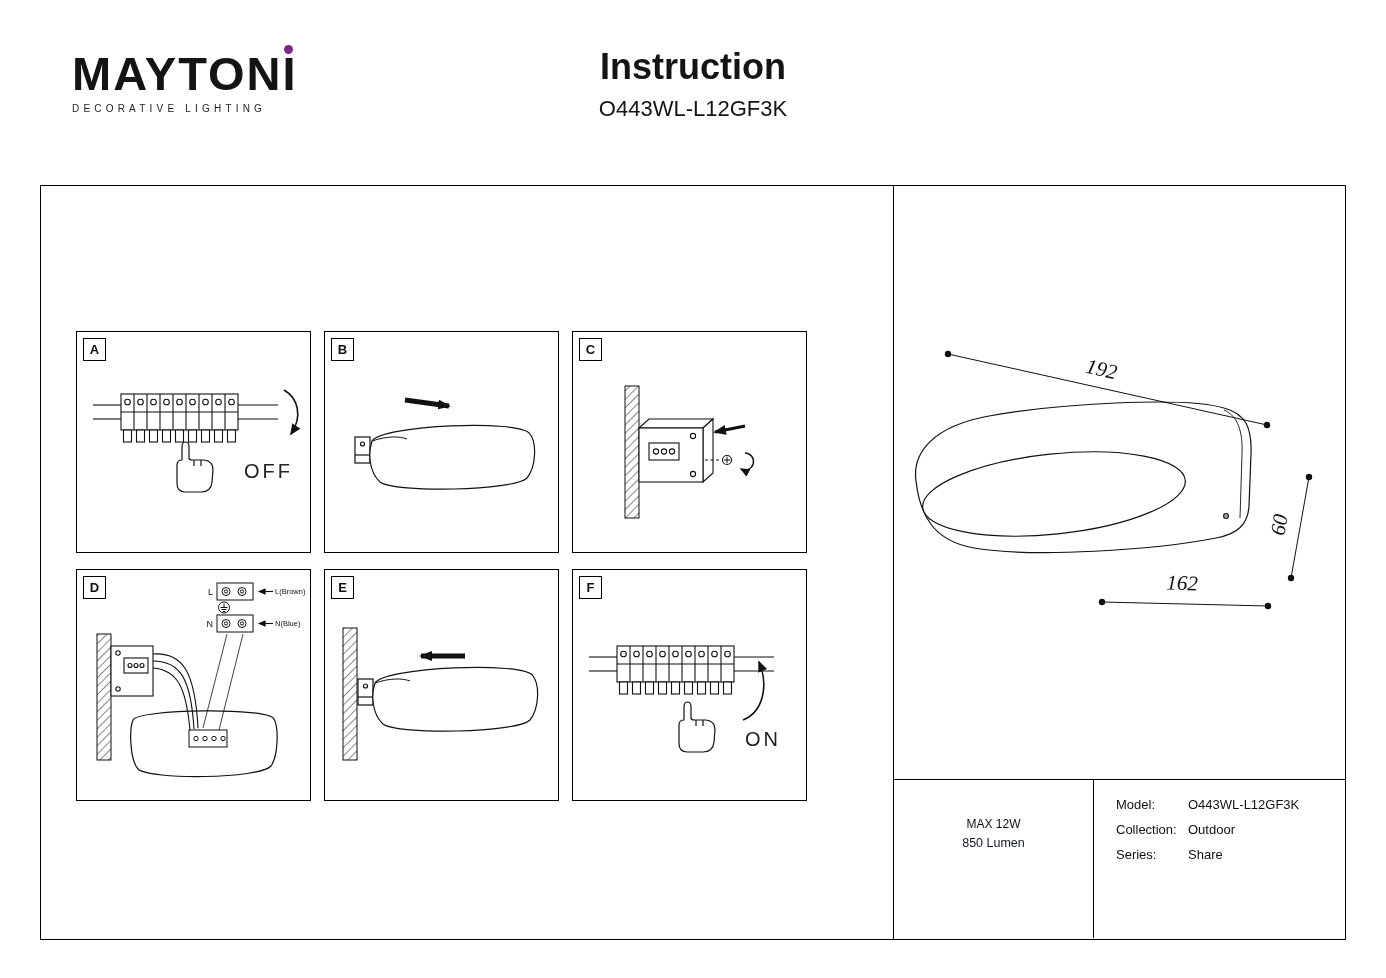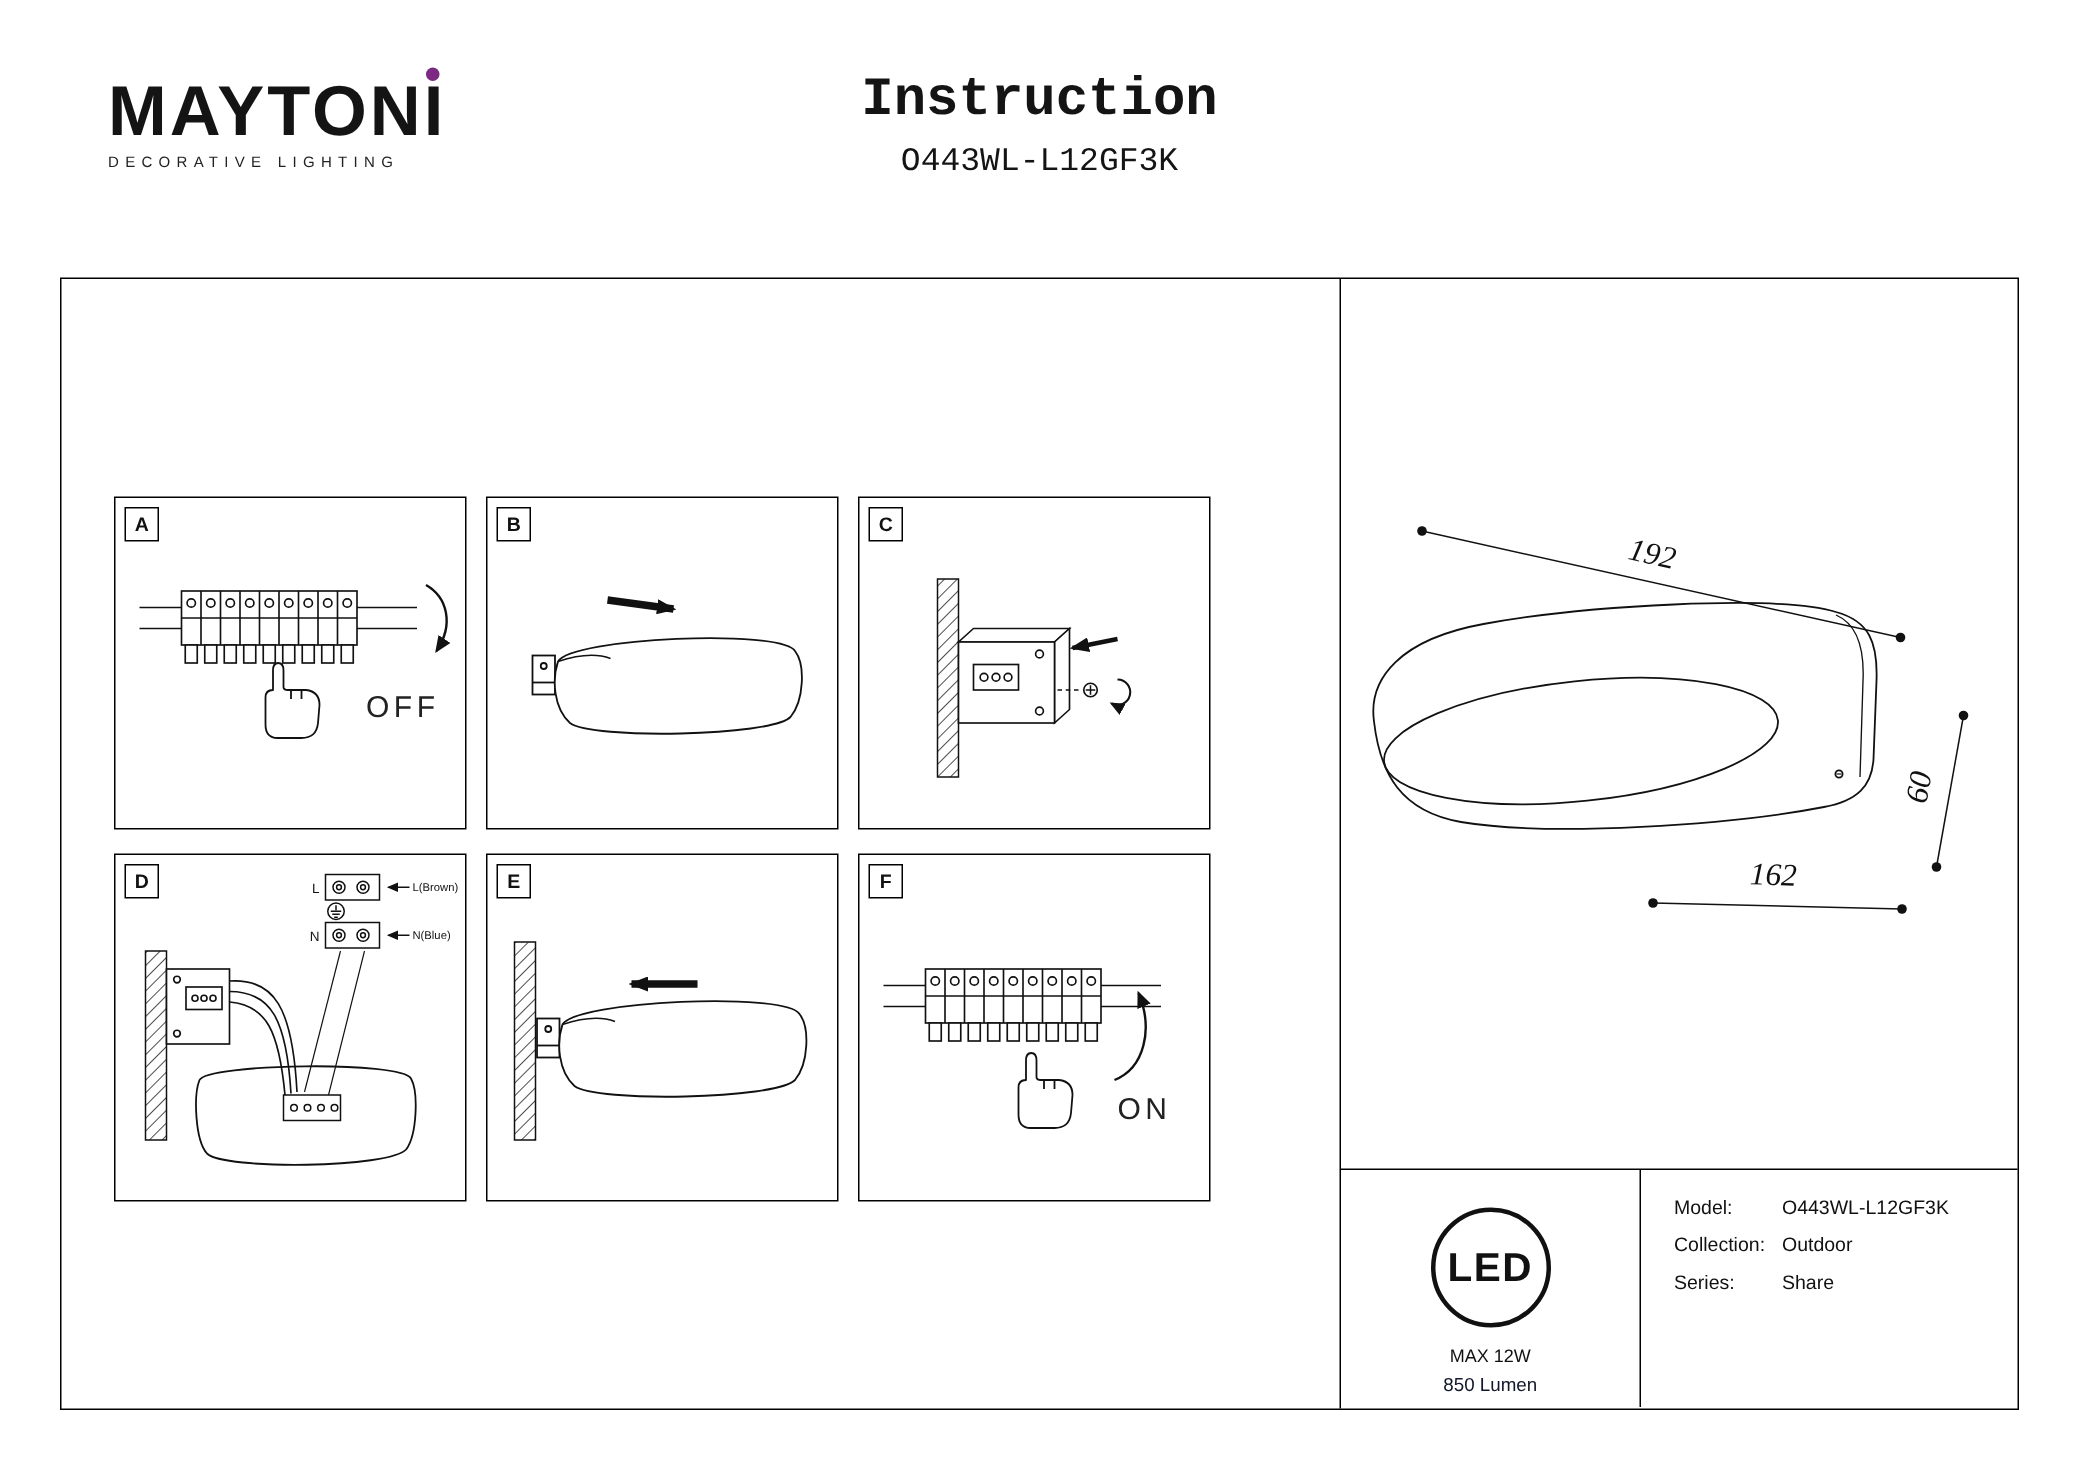--- a/index.html
+++ b/index.html
@@ -5,21 +5,21 @@
   * { margin:0; padding:0; box-sizing:border-box; }
   html,body { background:#fff; }
   body { font-family:"Liberation Sans", sans-serif; color:#111; }
   .page { position:relative; width:1386px; height:978px; background:#fff; overflow:hidden; }
 
   
   .logo { position:absolute; left:72px; top:50px; }
   .brand { position:relative; display:inline-block; font-size:47px; font-weight:700; letter-spacing:2px; line-height:1; color:#141414; }
   .brand-dot { position:absolute; right:5px; top:-5px; width:9px; height:9px; border-radius:50%; background:#7b2982; }
   .tagline { font-size:10px; letter-spacing:4.2px; color:#222; margin-top:6px; padding-right:2px; }
-  .title-block { position:absolute; left:0; right:0; top:46px; text-align:center;font-family:Liberation Mono, monospace; }
+  .title-block { position:absolute; left:0; right:0; top:46px; text-align:center; }
   .doc-title { font-size:36px; font-weight:700; color:#141414; }
   .doc-model { font-size:22px; margin-top:8px; color:#141414; }
 
   
   .frame { position:absolute; left:40px; top:185px; width:1306px; height:755px; border:1.4px solid #000; background:#fff; }
 
   
   .steps-grid { position:absolute; left:35px; top:145px; display:grid;
                 grid-template-columns:repeat(3,235px); grid-template-rows:222px 232px;
                 column-gap:13px; row-gap:16px; }
@@ -282,23 +282,20 @@
             <line x1="208" y1="416" x2="374" y2="420" stroke="#111" stroke-width="1"></line>
             <circle cx="208" cy="416" r="3.2" fill="#111"></circle>
             <circle cx="374" cy="420" r="3.2" fill="#111"></circle>
             <text class="dim-text" x="288" y="404" text-anchor="middle" transform="rotate(1.7 288 404)">162</text>
           </g>
         </svg>
       </div>
 
       <div class="bottom-row">
         <div class="led-cell">
-          <div class="led-circle">
-            <span>LED</span>
-          </div>
           <div class="led-max">MAX 12W</div>
           <div class="led-lumen">850 Lumen</div>
         </div>
 
         <div class="info-cell">
           <div class="info-row">
             <span class="info-label">Model:</span>
             <span class="info-value">O443WL-L12GF3K</span>
           </div>
           <div class="info-row">

